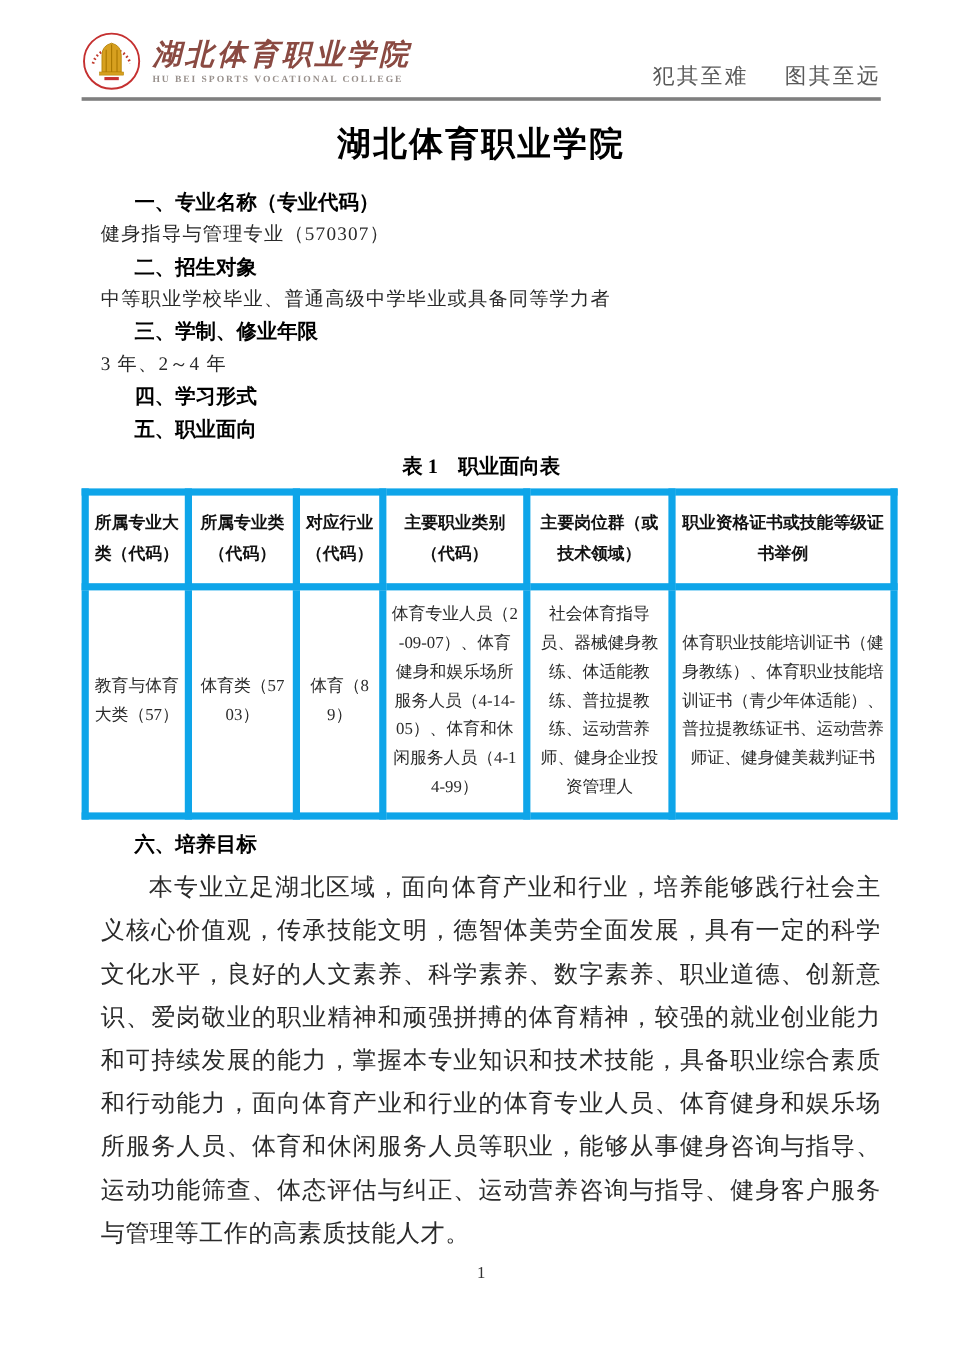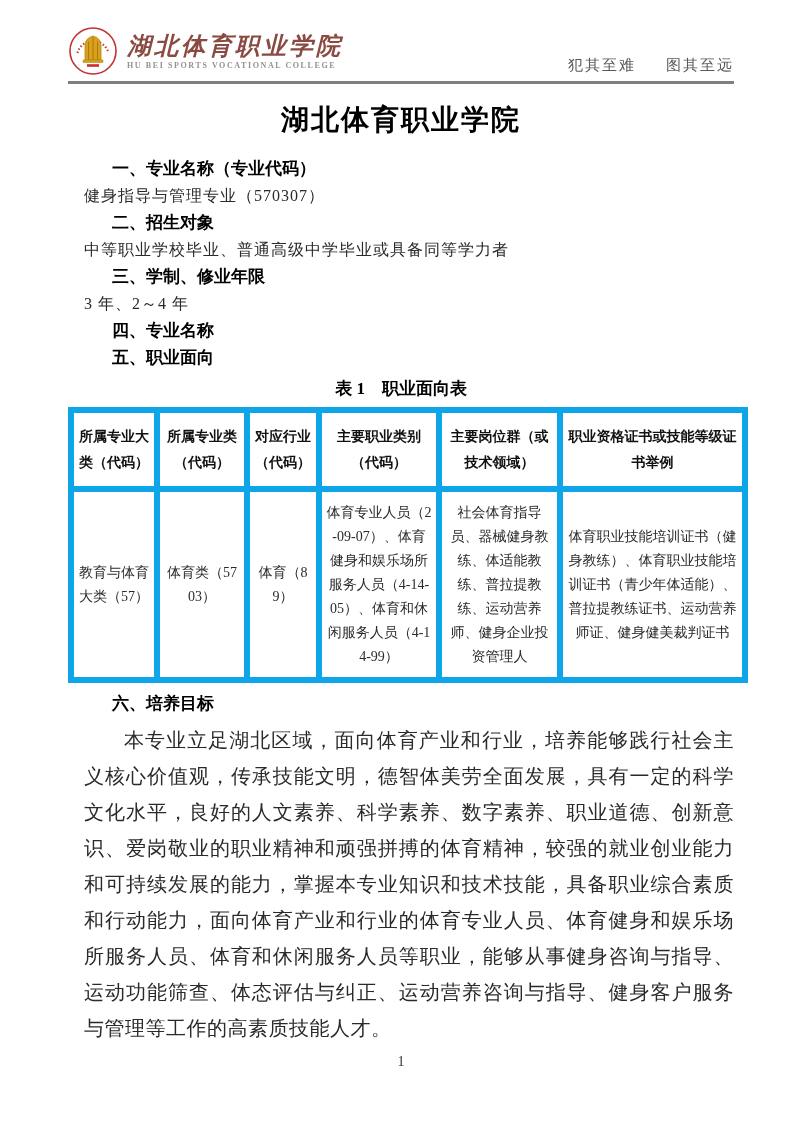--- a/index.html
+++ b/index.html
@@ -13,21 +13,21 @@
 
   
   .hdr { display:flex; justify-content:space-between; align-items:flex-end;
          border-bottom:3px solid #7f7f7f; padding-bottom:5px; }
   .hdr-left { display:flex; align-items:center; }
   .seal { width:50px; height:50px; flex:0 0 auto; }
   .hdr-names { margin-left:9px; }
   .cn-name { font-family:"Liberation Serif",serif; font-style:italic; font-weight:bold;
              font-size:24px; line-height:26px; color:#8a4a42; letter-spacing:3px; }
   .en-name { font-size:8px; letter-spacing:1.6px; color:#98908c; margin-top:2px; font-weight:bold; }
-  .motto { display:flex; gap:30px; font-size:15px; color:#595959; letter-spacing:2px;
+  .motto { display:flex; gap:30px; font-size:18px; color:#595959; letter-spacing:2px;
            margin-bottom:1px; }
 
   
   .doc-title { margin-top:13px; text-align:center;
                font-family:"Liberation Sans","DejaVu Sans",sans-serif; font-weight:bold;
                font-size:28px; line-height:46px; color:#000; letter-spacing:2px; }
 
   
   .sections { margin-top:15px; }
   .sec-h { font-family:"Liberation Sans","DejaVu Sans",sans-serif; font-weight:bold;
@@ -83,21 +83,21 @@
     <div>湖北体育职业学院</div>
   </div>
 
   <div class="sections">
     <div class="sec-h">一、专业名称（专业代码）</div>
     <div class="sec-b">健身指导与管理专业（570307）</div>
     <div class="sec-h">二、招生对象</div>
     <div class="sec-b">中等职业学校毕业、普通高级中学毕业或具备同等学力者</div>
     <div class="sec-h">三、学制、修业年限</div>
     <div class="sec-b">3 年、2～4 年</div>
-    <div class="sec-h">四、专业名称</div>
+    <div class="sec-h">四、学习形式</div>
     <div class="sec-h">五、职业面向</div>
   </div>
 
   <div class="tbl-caption">表 1　职业面向表</div>
   <table class="career">
     <colgroup>
       <col class="c1">
         <col class="c2">
         <col class="c3">
         <col class="c4">

